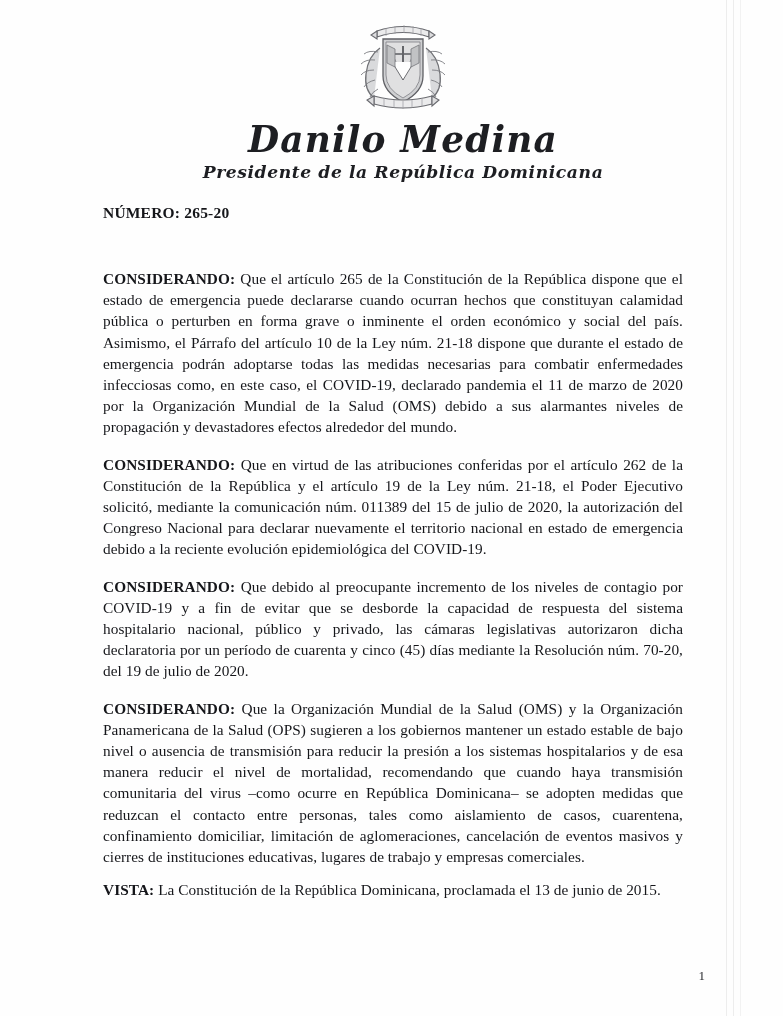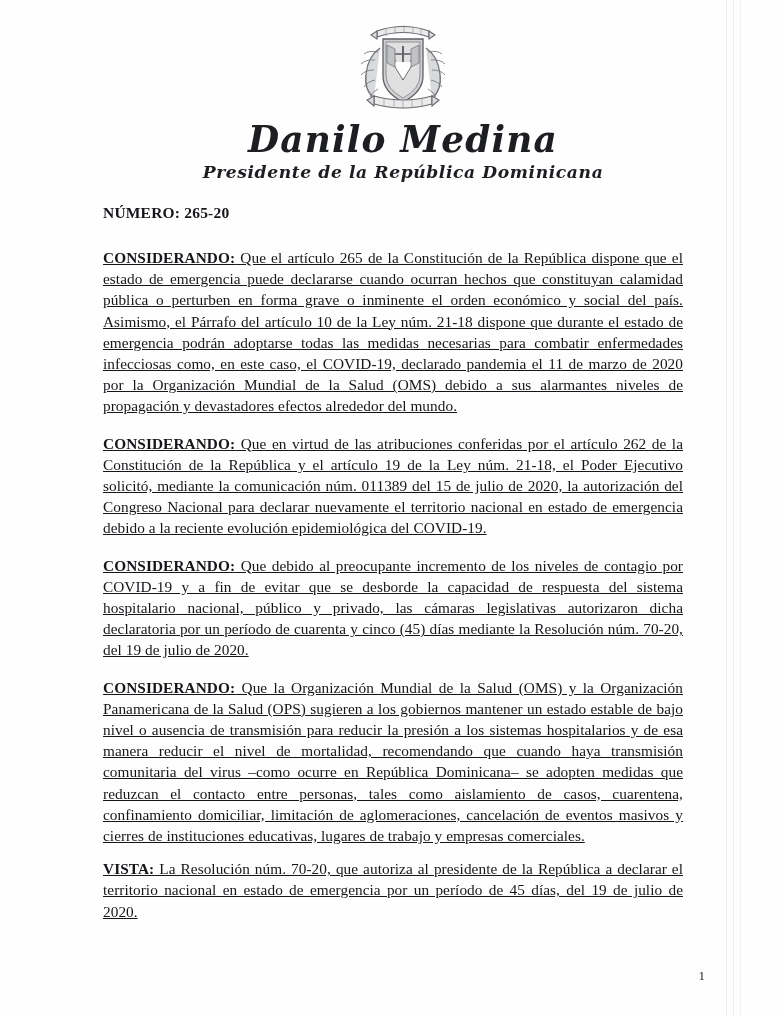--- a/index.html
+++ b/index.html
@@ -71,32 +71,31 @@
   .doc-body {
     position: absolute;
     left: 103px;
     top: 204px;
     width: 580px;
   }
   .doc-number {
     font-size: 15.5px;
     font-weight: 700;
     letter-spacing: 0.2px;
-    margin-bottom: 25px;
+    margin-bottom: 46px;
   }
   .doc-number .num-value { font-weight: 700; }
 
   p.clause {
     margin: 0 0 16px 0;
     font-size: 15.3px;
     line-height: 21.2px;
     text-align: justify;
     text-justify: inter-word;
     letter-spacing: 0.05px;
-    text-decoration: underline;
   }
   p.clause:last-child { margin-bottom: 0; margin-top: 12px; }
   p.clause .label {
     font-weight: 700;
     letter-spacing: 0.1px;
   }
   .vista-block p.clause { margin-bottom: 16px; }
 
   
   .page-number {
@@ -173,21 +172,21 @@
       <p class="clause">
         <span class="label">CONSIDERANDO:</span><span> Que debido al preocupante incremento de los niveles de contagio por COVID-19 y a fin de evitar que se desborde la capacidad de respuesta del sistema hospitalario nacional, público y privado, las cámaras legislativas autorizaron dicha declaratoria por un período de cuarenta y cinco (45) días mediante la Resolución núm. 70-20, del 19 de julio de 2020.</span>
       </p>
       <p class="clause">
         <span class="label">CONSIDERANDO:</span><span> Que la Organización Mundial de la Salud (OMS) y la Organización Panamericana de la Salud (OPS) sugieren a los gobiernos mantener un estado estable de bajo nivel o ausencia de transmisión para reducir la presión a los sistemas hospitalarios y de esa manera reducir el nivel de mortalidad, recomendando que cuando haya transmisión comunitaria del virus –como ocurre en República Dominicana– se adopten medidas que reduzcan el contacto entre personas, tales como aislamiento de casos, cuarentena, confinamiento domiciliar, limitación de aglomeraciones, cancelación de eventos masivos y cierres de instituciones educativas, lugares de trabajo y empresas comerciales.</span>
       </p>
     </div>
 
     <div class="vista-block">
       <p class="clause">
-        <span class="label">VISTA:</span><span> La Resolución núm. 70-20, que autoriza al presidente de la República a declarar el territorio nacional en estado de emergencia por un período de 45 días, del 19 de julio de 2020.</span>
+        <span class="label">VISTA:</span><span> La Constitución de la República Dominicana, proclamada el 13 de junio de 2015.</span>
       </p>
     </div>
 
   </div>
 
   <div class="page-number">1</div>
 
 </div>
 
 </body></html>

